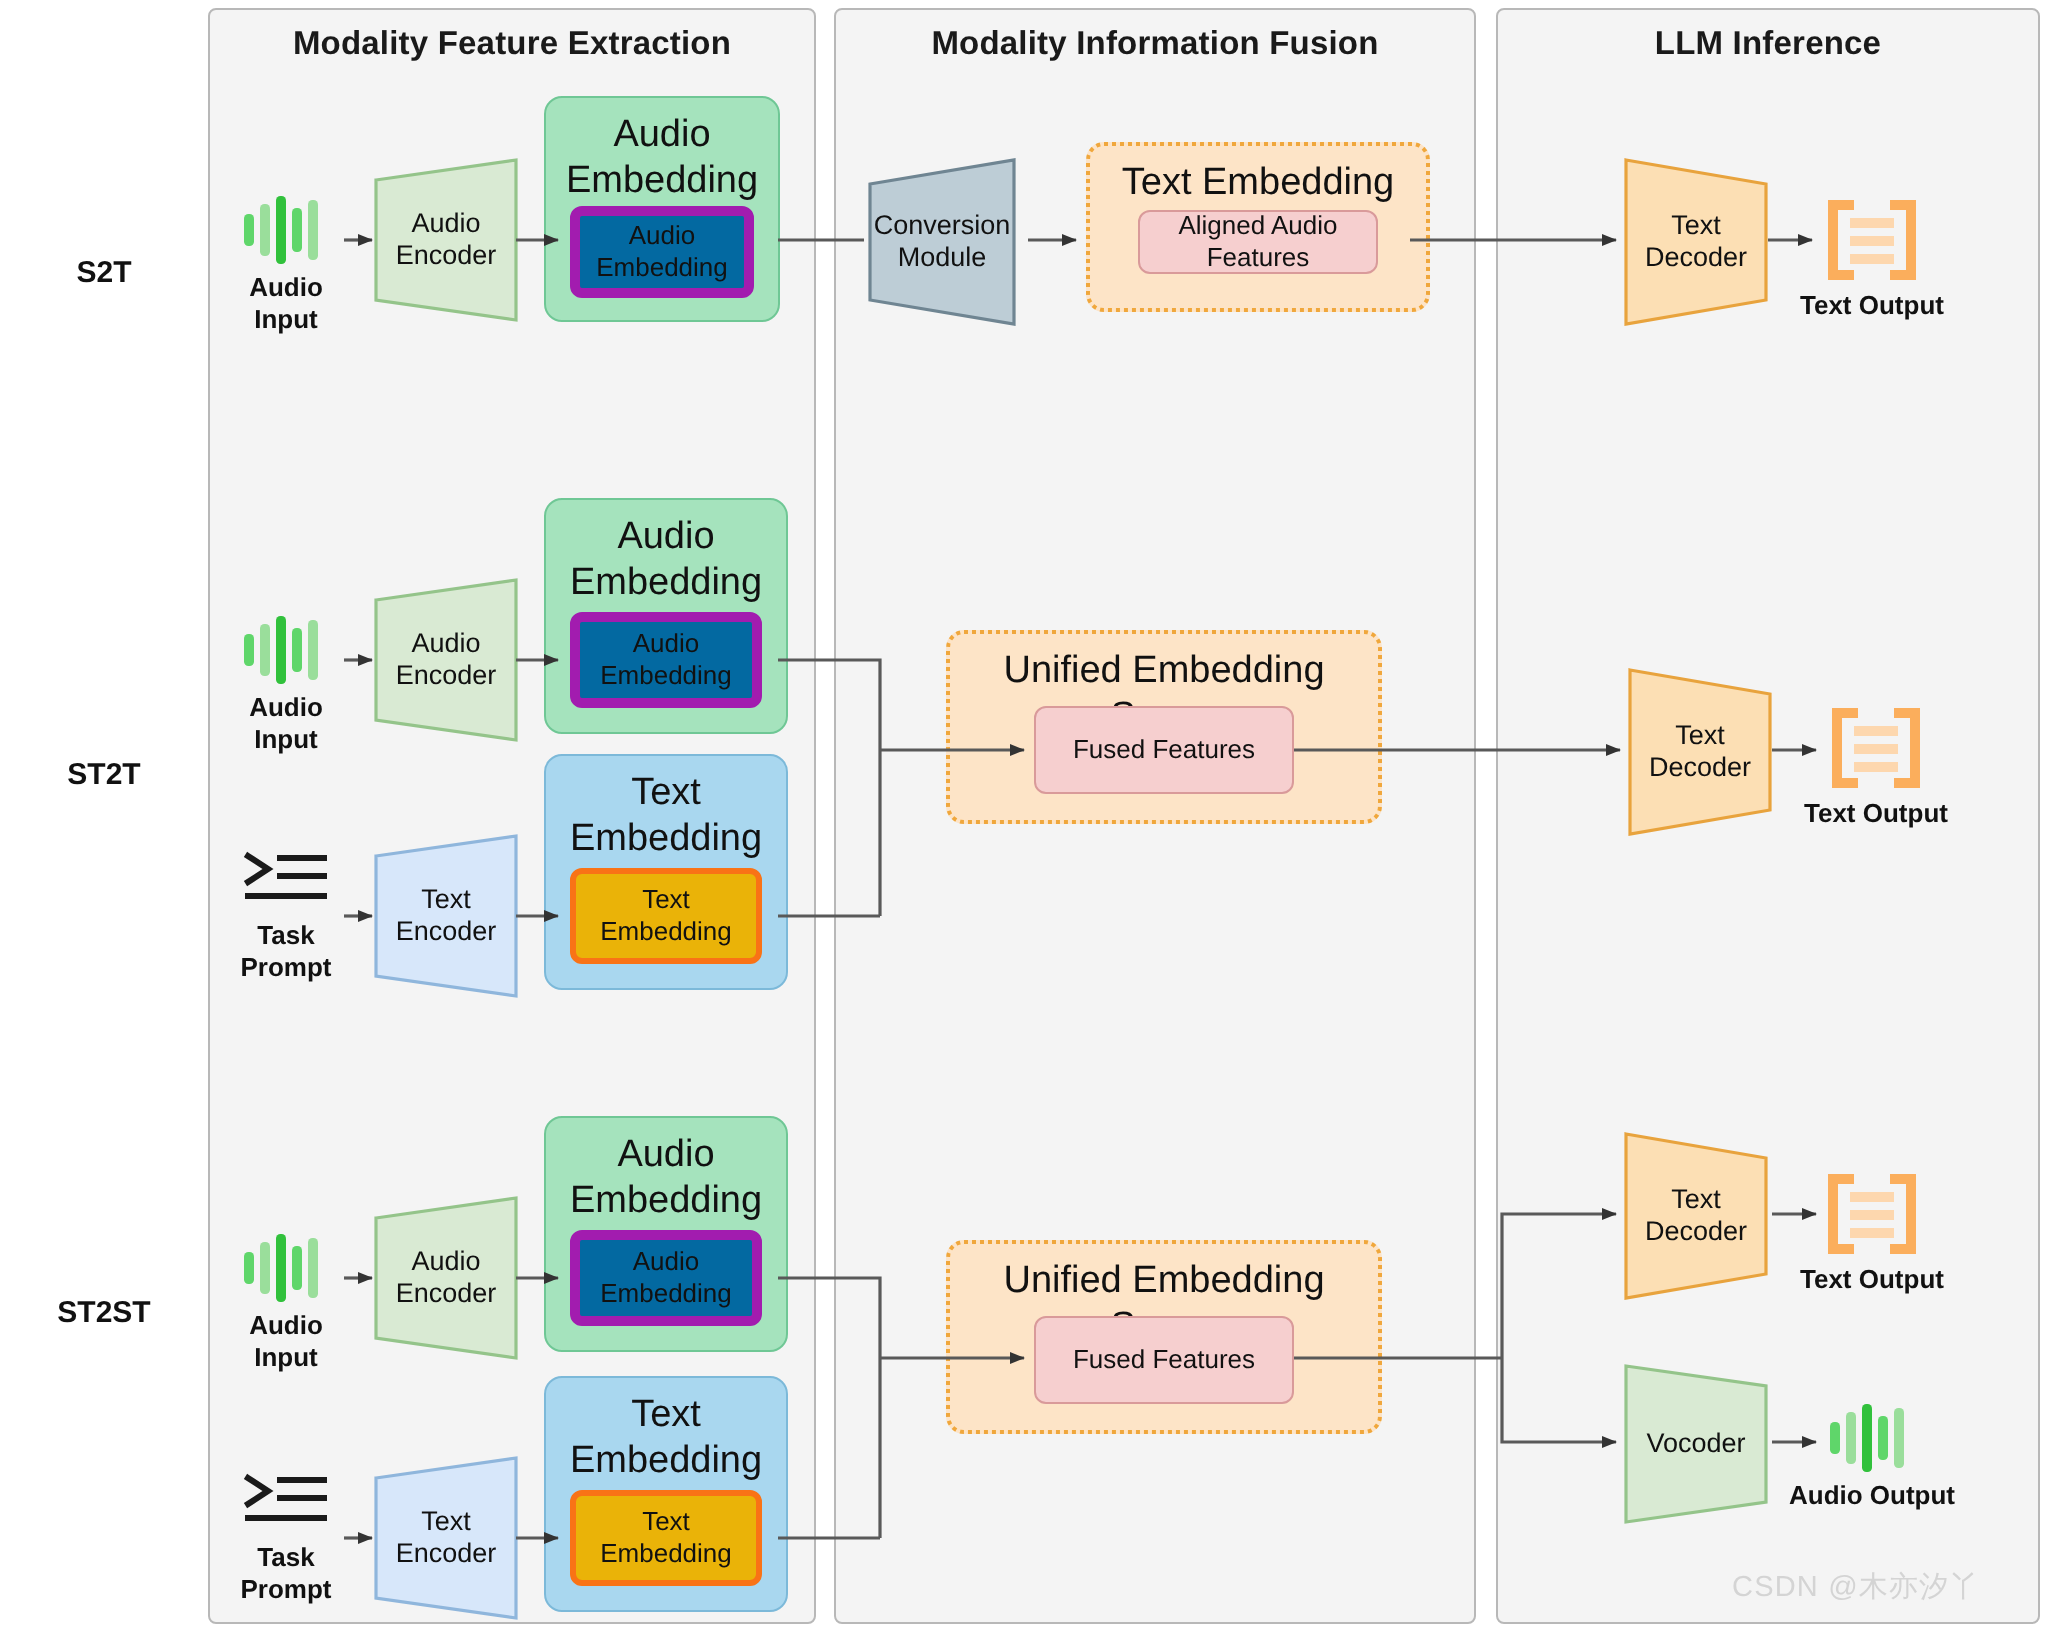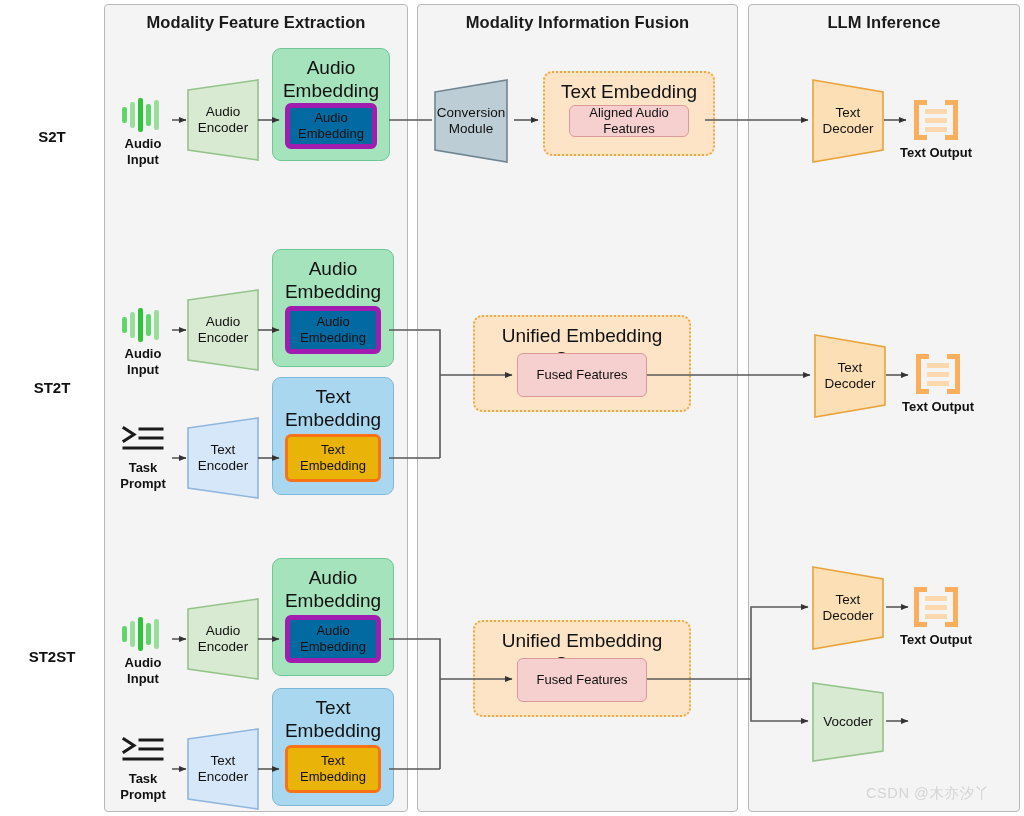--- a/index.html
+++ b/index.html
@@ -424,16 +424,28 @@
     <div class="icon-cap">Text Output</div>
   </div>
 
   <div class="trap" style="left:811px; top:681px; width:74px; height:82px;justify-content:center;">
     <svg class="trap-shape" viewBox="0 0 74 82" preserveAspectRatio="none">
       <polygon points="2,2 72,12 72,70 2,80" fill="#d9ead3" stroke="#94c48a" stroke-width="1.6"></polygon>
     </svg>
     <div class="trap-label">Vocoder</div>
   </div>
 
+  <div class="icon-wrap" style="left:892px; top:702px; width:88px;">
+    <svg width="46" height="34" viewBox="0 0 46 34">
+      <g>
+        <rect x="2" y="9" width="5" height="16" rx="2.2" fill="#5fd66a"></rect>
+        <rect x="10" y="4" width="5" height="26" rx="2.2" fill="#9ade9b"></rect>
+        <rect x="18" y="0" width="5" height="34" rx="2.2" fill="#31c13c"></rect>
+        <rect x="26" y="6" width="5" height="22" rx="2.2" fill="#5fd66a"></rect>
+        <rect x="34" y="2" width="5" height="30" rx="2.2" fill="#9ade9b"></rect>
+      </g>
+    </svg>
+    <div class="icon-cap">Audio Output</div>
+  </div>
 
   <div class="watermark" style="left:866px; top:784px;">CSDN @木亦汐丫</div>
 
 </div>
 
 </body></html>

